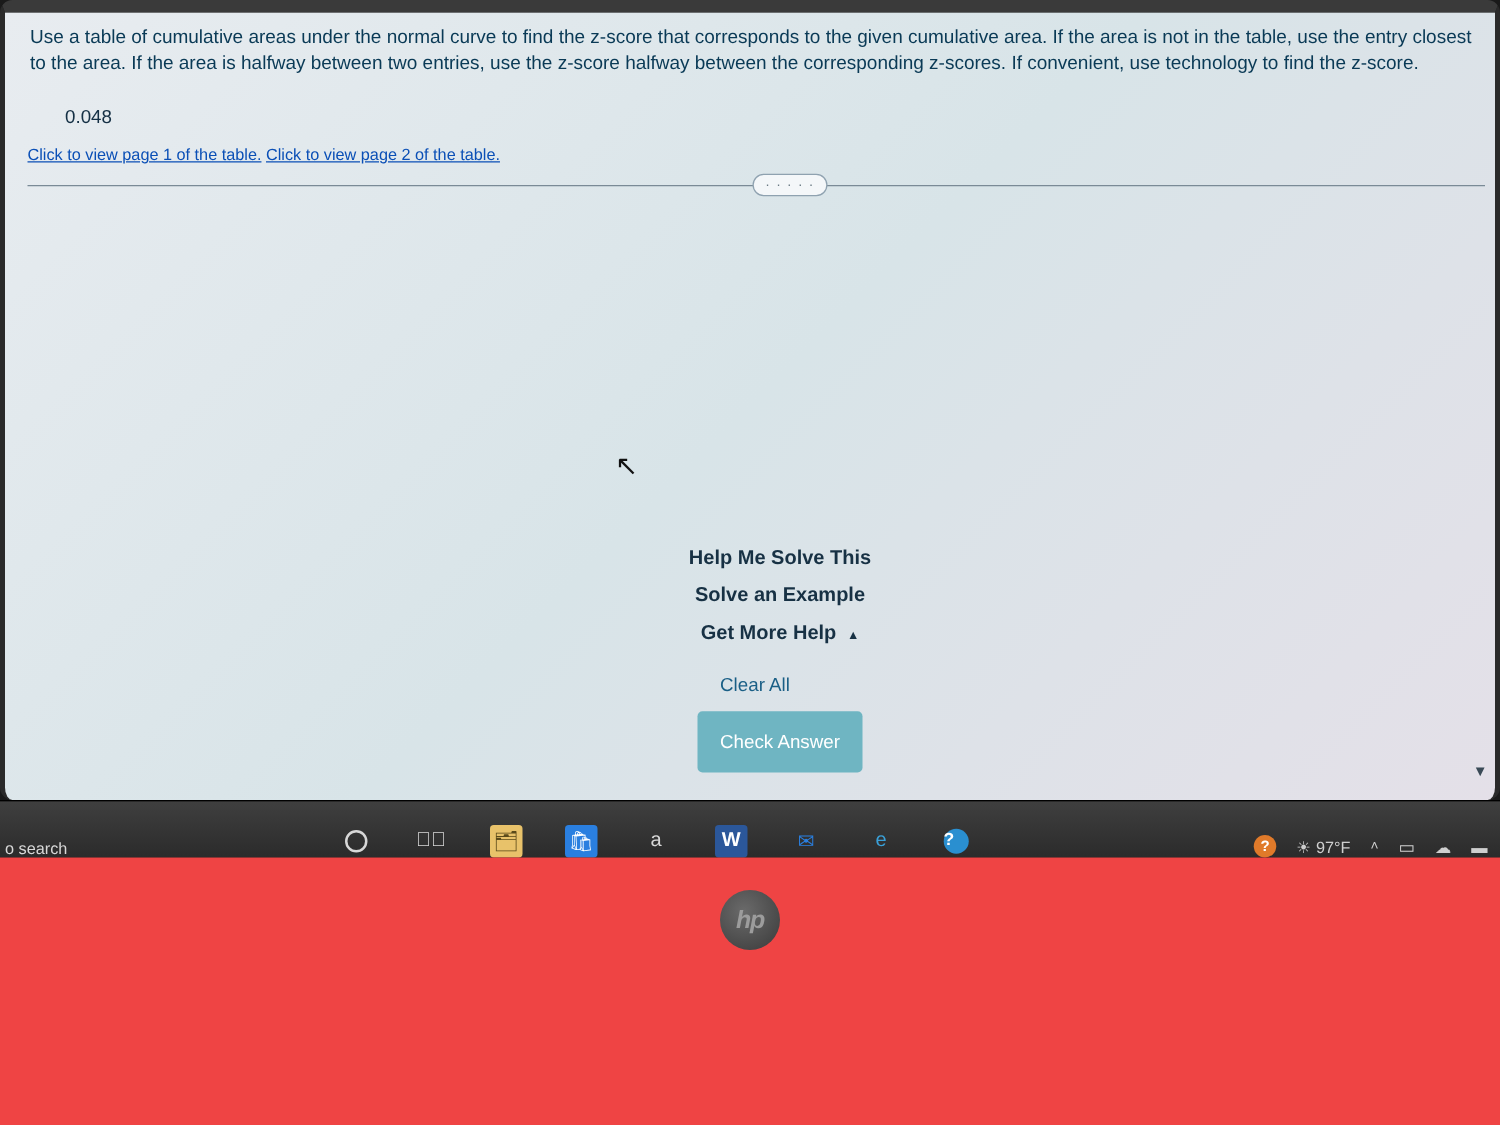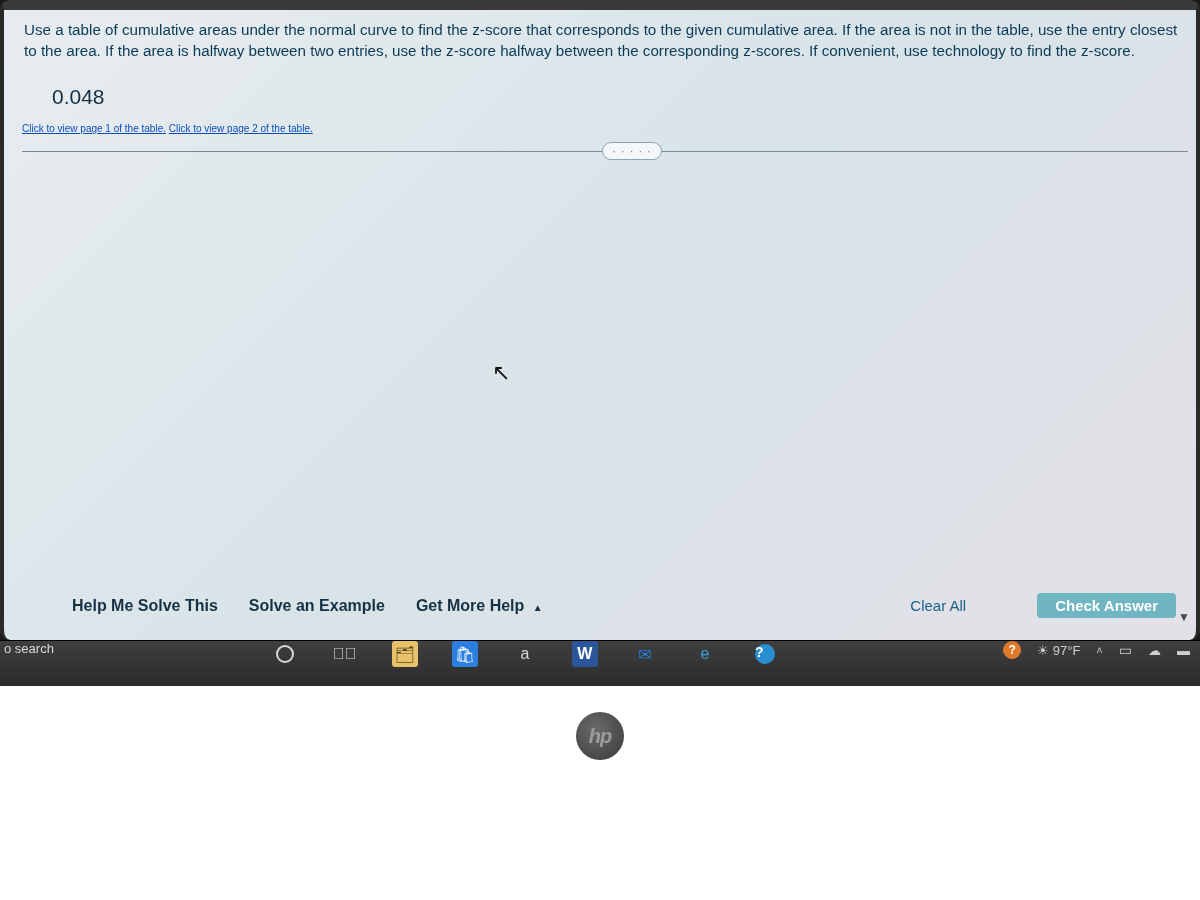--- a/index.html
+++ b/index.html
@@ -24,26 +24,26 @@
 
   .problem-text {
     color: #0a3a56;
     font-size: 15.2px;
     line-height: 1.35;
     padding: 2px 2px 6px 2px;
   }
 
   .given-value {
     color: #153045;
-    font-size: 21px;
+    font-size: 15px;
     padding: 18px 0 10px 30px;
   }
 
   .links-row {
-    font-size: 10px;
+    font-size: 13px;
     padding: 4px 0 6px 0;
   }
   .links-row a {
     color: #0a4fb6;
     text-decoration: underline;
     cursor: pointer;
   }
 
   .divider-wrap {
     position: relative;
@@ -103,22 +103,23 @@
     font-size: 22px;
     color: #111;
     pointer-events: none;
   }
 
   .footer-bar {
     position: absolute;
     left: 18px; right: 8px; bottom: 12px;
     display: flex;
     align-items: center;
-    gap: 31px;
+    gap: 12px;
     padding: 10px 12px 10px 50px;
+    flex-direction: column;
   }
   .footer-link {
     color: #173144;
     font-size: 16px;
     font-weight: 600;
     cursor: pointer;
   }
   .footer-link .caret-up { font-size: 10px; margin-left: 4px; }
   .footer-spacer { flex: 1; }
   .clear-all {
@@ -126,39 +127,39 @@
     font-size: 15px;
     font-weight: 500;
     cursor: pointer;
     margin-right: 40px;
     text-align: right;
   }
   .check-btn {
     background: #6fb5c2;
     color: #fff;
     font-size: 15px;
-    font-weight: 700;
-    padding: 4px 18px;
+    font-weight: 400;
+    padding: 16px 18px;
     border-radius: 4px;
     border: none;
     cursor: pointer;
   }
   .scroll-caret {
     position: absolute;
     right: -2px; bottom: 4px;
     color: #3a4a56;
     font-size: 12px;
   }
 
   
   .taskbar {
     flex: 0 0 46px;
     background: linear-gradient(#3f3f3f, #2b2b2b);
     display: flex;
-    align-items: flex-start;
+    align-items: flex-end;
     color: #d8d8d8;
     font-size: 13px;
     padding: 0 10px;
     gap: 34px;
     border-top: 1px solid #000;
   }
   .taskbar .search-text { margin-left: -6px; }
   .taskbar .tb-icon {
     width: 26px; height: 26px;
     display: inline-flex; align-items: center; justify-content: center;
@@ -176,21 +177,21 @@
   .taskbar-spacer { flex: 1; }
   .tb-right { display: flex; align-items: center; gap: 16px; color: #cfcfcf; font-size: 13px; }
   .tb-help2 { background: #e07a2a; color:#fff; border-radius:50%; width:18px; height:18px; font-size:12px; display:inline-flex; align-items:center; justify-content:center; font-weight:bold; }
   .tb-weather { display:flex; align-items:center; gap:4px; }
   .tb-caret { font-size: 11px; }
   .tb-notif { font-size: 14px; }
 
   
   .below {
     flex: 1;
-    background: #ffffff;
+    background: #ef4444;
     position: relative;
   }
   .hp-logo {
     position: absolute;
     top: 26px; left: 50%;
     transform: translateX(-50%);
     width: 48px; height: 48px;
     border-radius: 50%;
     background: radial-gradient(circle at 40% 35%, #6a6a6a, #3a3a3a);
     color: #9c9c9c;

